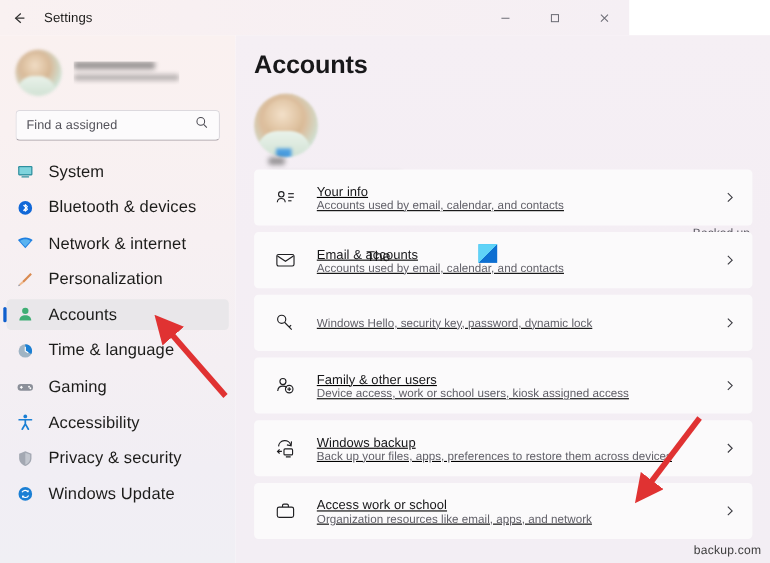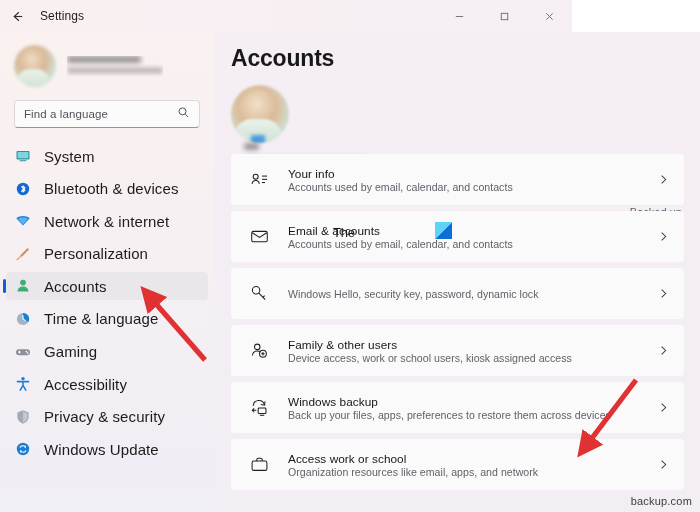--- a/index.html
+++ b/index.html
@@ -239,21 +239,21 @@
     font-weight: bold;
     color: #17171a;
     letter-spacing: .1px;
   }
   .od-status {
     font-size: 11px;
     color: #5d5c64;
     margin-top: 16px;
   }
 
-  .cards { padding: 6px 16px 0 17px; }
+  .cards { padding: 6px 16px 0 17px; text-decoration: underline; }
   .card {
     position: relative;
     display: flex;
     align-items: center;
     height: 51px;
     background: #fbfafb;
     border-radius: 4px;
     margin-bottom: 6px;
     padding: 0 14px 0 16px;
   }
@@ -373,21 +373,21 @@
     <div class="profile">
       <div class="avatar"></div>
       <div class="profile-text">
         <div class="blur-line pl-name"></div>
         <div class="blur-line pl-mail"></div>
       </div>
     </div>
 
     <div class="search-wrap">
       <div class="searchbox">
-        <span class="ph">Find a language</span>
+        <span class="ph">Find a assigned</span>
         <span class="search-ico">
           <svg width="13" height="13" viewBox="0 0 16 16" fill="none" stroke="currentColor" stroke-width="1.15">
             <circle cx="6.8" cy="6.6" r="4.3"></circle>
             <path d="M10 9.9 L13.6 13.5"></path>
           </svg>
         </span>
       </div>
     </div>
 
     <div class="navlist">

